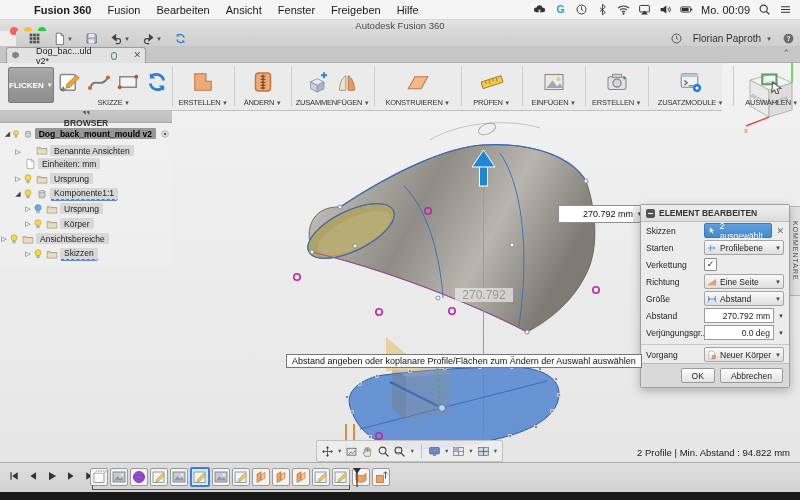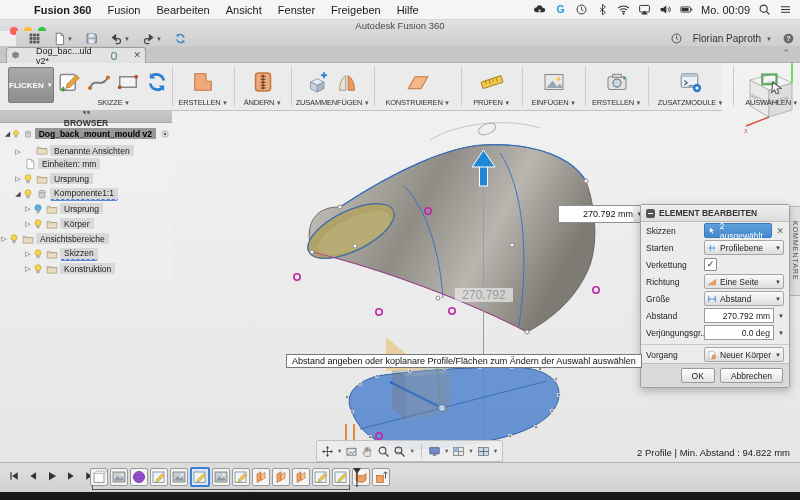--- a/index.html
+++ b/index.html
@@ -729,36 +729,20 @@
               <rect x="6.2" y="10" width="3.6" height="3.2" rx="0.8" fill="#b9bec4" stroke="#8a9096" stroke-width="0.6"></rect>
             </svg>
           </span>
           <span class="ic">
             <svg viewBox="0 0 16 16">
               <path d="M1.5 4.5h4.2l1 1.5h7.8v7.5h-13z" fill="#e8ddc0" stroke="#9a8f6a" stroke-width="0.8"></path>
               <path d="M1.5 6.3h13" stroke="#9a8f6a" stroke-width="0.5"></path>
             </svg>
           </span>
           <span class="tchip dotted">Skizzen</span>
-        </div>
-        <div class="trow" style="padding-left: 24px;">
-          <span class="tarrow">▷</span>
-          <span class="ic">
-            <svg viewBox="0 0 16 16">
-              <circle cx="8" cy="6.3" r="4" fill="#f7d74a" stroke="#b99a2a" stroke-width="0.8"></circle>
-              <rect x="6.2" y="10" width="3.6" height="3.2" rx="0.8" fill="#b9bec4" stroke="#8a9096" stroke-width="0.6"></rect>
-            </svg>
-          </span>
-          <span class="ic">
-            <svg viewBox="0 0 16 16">
-              <path d="M1.5 4.5h4.2l1 1.5h7.8v7.5h-13z" fill="#e8ddc0" stroke="#9a8f6a" stroke-width="0.8"></path>
-              <path d="M1.5 6.3h13" stroke="#9a8f6a" stroke-width="0.5"></path>
-            </svg>
-          </span>
-          <span class="tchip">Konstruktion</span>
         </div>
       </div>
   </div>
 
   <div class="abs" id="diminput">270.792 mm</div>
   <div class="abs" id="dimcar">▼</div>
 
   <div class="abs" id="dialog">
     <div id="dhead">
       <span class="minus"></span>

